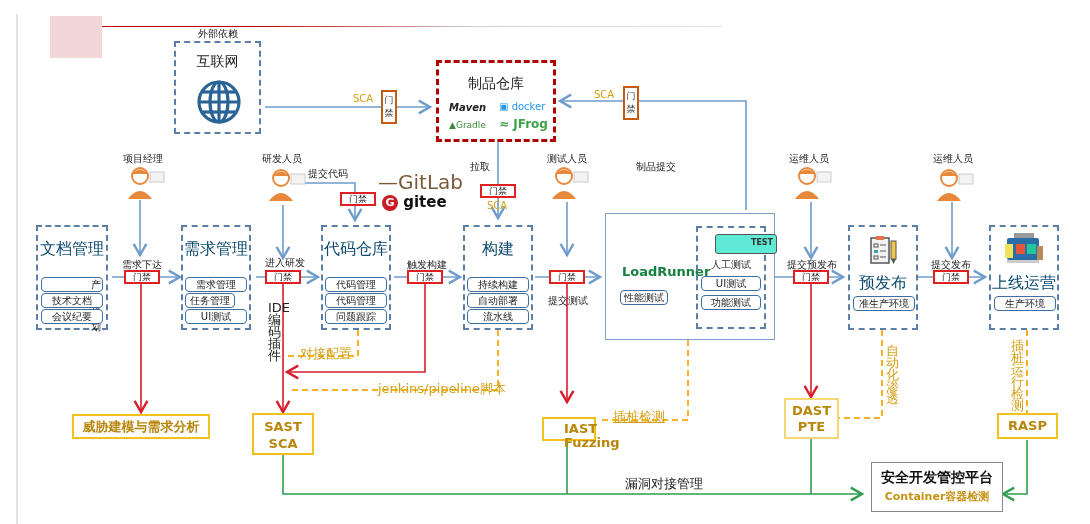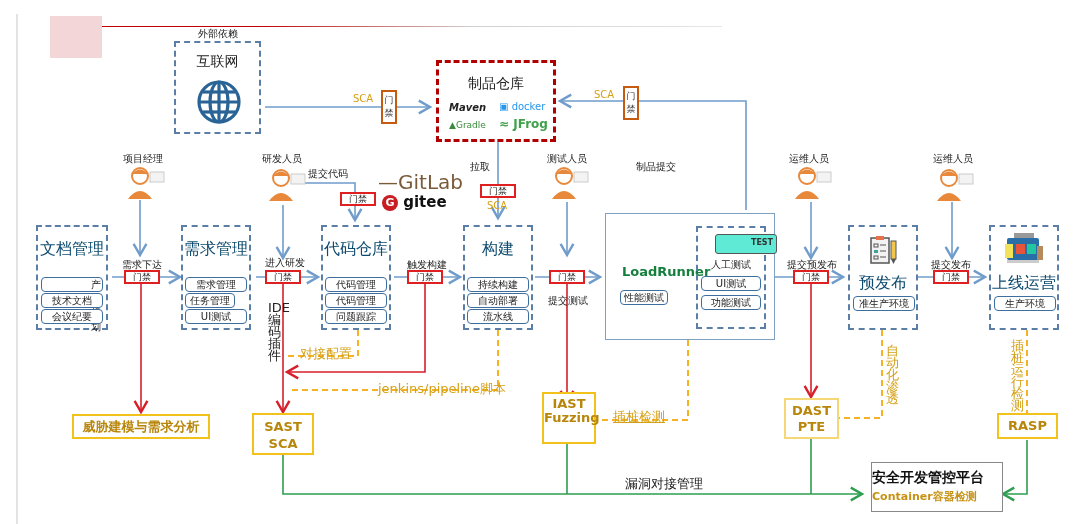--- a/index.html
+++ b/index.html
@@ -241,27 +241,27 @@
   <div class="bigtitle" style="top:46px;">上线运营</div>
   <div class="pill" style="left:3px;top:69px;width:62px;">生产环境</div>
 </div>
 <div class="orangetxt" style="left:1011px;top:340px;width:10px;white-space:normal;line-height:12px;">插桩运行检测</div>
 
 <div class="ybox" style="left:72px;top:414px;width:138px;height:25px;line-height:21px;">威胁建模与需求分析</div>
 <div class="ybox" style="left:252px;top:413px;width:62px;height:42px;line-height:17px;padding-top:3px;">
   <div>SAST</div>
   <div>SCA</div>
 </div>
-<div class="ybox" style="left:542px;top:392px;width:54px;height:52px;line-height:14px;padding-top:3px;">
+<div class="ybox" style="left:542px;top:417px;width:54px;height:24px;line-height:14px;padding-top:3px;padding-left:20px;">
   <div>IAST</div>
   <div>Fuzzing</div>
 </div>
 <div class="ybox" style="left:784px;top:398px;width:55px;height:41px;line-height:16px;padding-top:3px;border-color:#f5d776;">
   <div>DAST</div>
   <div>PTE</div>
 </div>
 <div class="ybox" style="left:997px;top:413px;width:61px;height:26px;line-height:22px;">RASP</div>
 
 <div class="abs" style="left:625px;top:475px;font-size:13px;color:#222;">漏洞对接管理</div>
-<div class="abs" style="left:871px;top:462px;width:132px;height:50px;border:1.5px solid #888;box-sizing:border-box;background:#fff;">
+<div class="abs" style="left:871px;top:462px;width:132px;height:50px;border:1.5px solid #888;box-sizing:border-box;background:#fff;text-align:center;">
   <div style="font-size:14px;font-weight:bold;color:#111;margin-top:6px;">安全开发管控平台</div>
   <div style="font-size:11px;font-weight:bold;color:#c69214;margin-top:2px;">Container容器检测</div>
 </div>
 
 </body></html>

